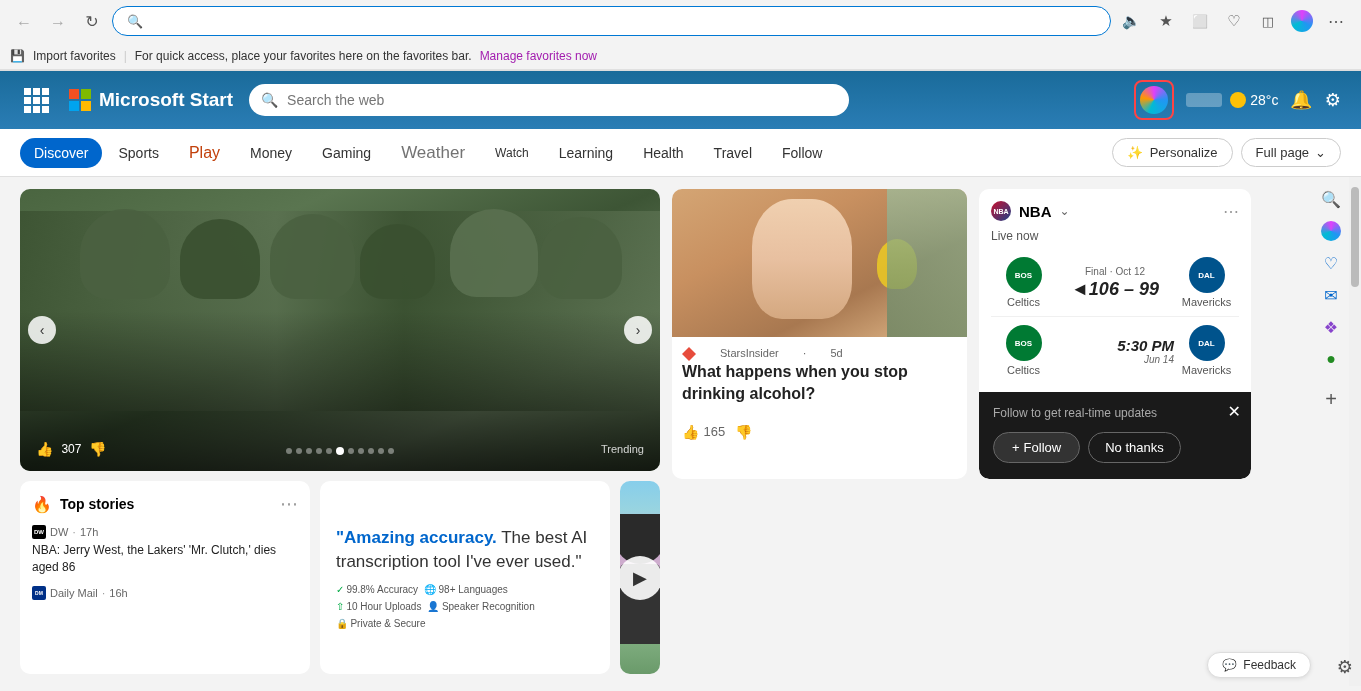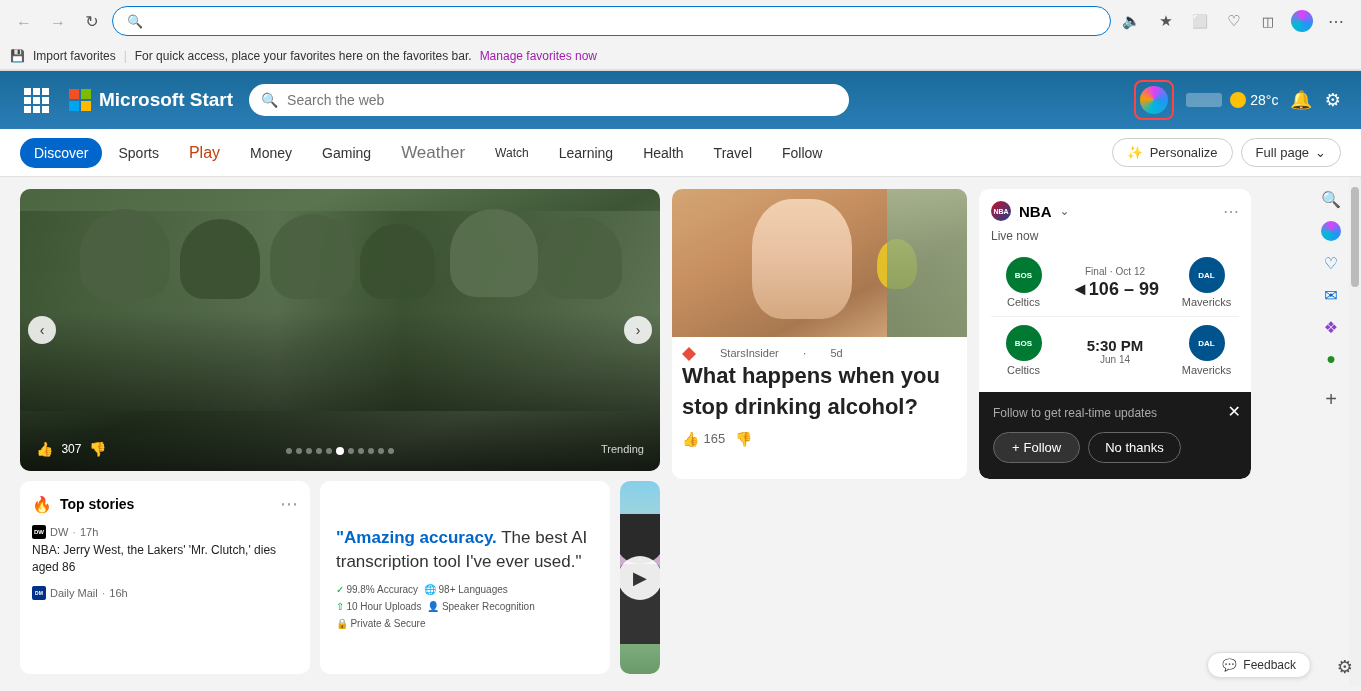--- a/index.html
+++ b/index.html
@@ -228,21 +228,21 @@
           <div style="position:absolute;top:0;right:0;width:80px;height:148px;background:linear-gradient(to bottom,#9ac0a0,#7aa080,#5a8060);opacity:0.7;"></div>
         </div>
       </div>
       <div style="padding:10px;">
         <div style="display:flex;align-items:flex-start;gap:24px;font-size:11px;color:#666;">
           <div style="width:14px;height:14px;background:#e74c3c;clip-path:polygon(50% 0%,100% 50%,50% 100%,0% 50%);"></div>
           <span>StarsInsider</span>
           <span>·</span>
           <span>5d</span>
         </div>
-        <div style="font-size:22px;font-weight:600;line-height:1.4;color:#222;margin-bottom:8px;">What happens when you stop drinking alcohol?</div>
+        <div style="font-size:16px;font-weight:600;line-height:1.4;color:#222;margin-bottom:18px;">What happens when you stop drinking alcohol?</div>
         <div style="display:flex;align-items:center;gap:10px;">
           <button style="background:none;border:none;cursor:pointer;color:#666;font-size:14px;display:flex;align-items:center;gap:4px;">
             <span>👍</span>
             <span style="font-size:13px;">165</span>
           </button>
           <button style="background:none;border:none;cursor:pointer;color:#666;font-size:14px;">👎</button>
         </div>
       </div>
     </div>
 
@@ -256,34 +256,34 @@
 
       <div style="font-size:12px;color:#555;margin-bottom:6px;">Live now</div>
 
       <div style="display:flex;align-items:center;padding:8px 0;border-bottom:1px solid #f0f0f0;cursor:pointer;">
         <div style="display:flex;flex-direction:column;align-items:center;width:65px;">
           <div style="width:36px;height:36px;border-radius:50%;background:#007a33;display:flex;align-items:center;justify-content:center;color:white;font-size:8px;font-weight:bold;">BOS</div>
           <span style="font-size:11px;color:#555;margin-top:3px;">Celtics</span>
         </div>
         <div style="flex:1;text-align:center;">
           <div style="font-size:10px;color:#666;margin-bottom:2px;">Final · Oct 12</div>
-          <div style="font-size:18px;font-weight:700;color:#222;">◄106 – 99</div>
+          <div style="font-size:18px;font-weight:700;color:#222;font-style:italic;">◄106 – 99</div>
         </div>
         <div style="display:flex;flex-direction:column;align-items:center;width:65px;">
           <div style="width:36px;height:36px;border-radius:50%;background:#00538c;display:flex;align-items:center;justify-content:center;color:white;font-size:8px;font-weight:bold;">DAL</div>
           <span style="font-size:11px;color:#555;margin-top:3px;">Mavericks</span>
         </div>
       </div>
 
       <div style="display:flex;align-items:center;padding:8px 0;cursor:pointer;">
         <div style="display:flex;flex-direction:column;align-items:center;width:65px;">
           <div style="width:36px;height:36px;border-radius:50%;background:#007a33;display:flex;align-items:center;justify-content:center;color:white;font-size:8px;font-weight:bold;">BOS</div>
           <span style="font-size:11px;color:#555;margin-top:3px;">Celtics</span>
         </div>
-        <div style="flex:1;text-align:center;">
+        <div style="flex:1;text-align:right;font-style:italic;">
           <div style="font-size:15px;font-weight:700;color:#222;">5:30 PM</div>
           <div style="font-size:10px;color:#666;">Jun 14</div>
         </div>
         <div style="display:flex;flex-direction:column;align-items:center;width:65px;">
           <div style="width:36px;height:36px;border-radius:50%;background:#00538c;display:flex;align-items:center;justify-content:center;color:white;font-size:8px;font-weight:bold;">DAL</div>
           <span style="font-size:11px;color:#555;margin-top:3px;">Mavericks</span>
         </div>
       </div>
 
       <div style="position:absolute;bottom:0;left:0;right:0;background:#1a1a1a;color:white;padding:14px 14px 16px;border-radius:0 0 10px 10px;">

